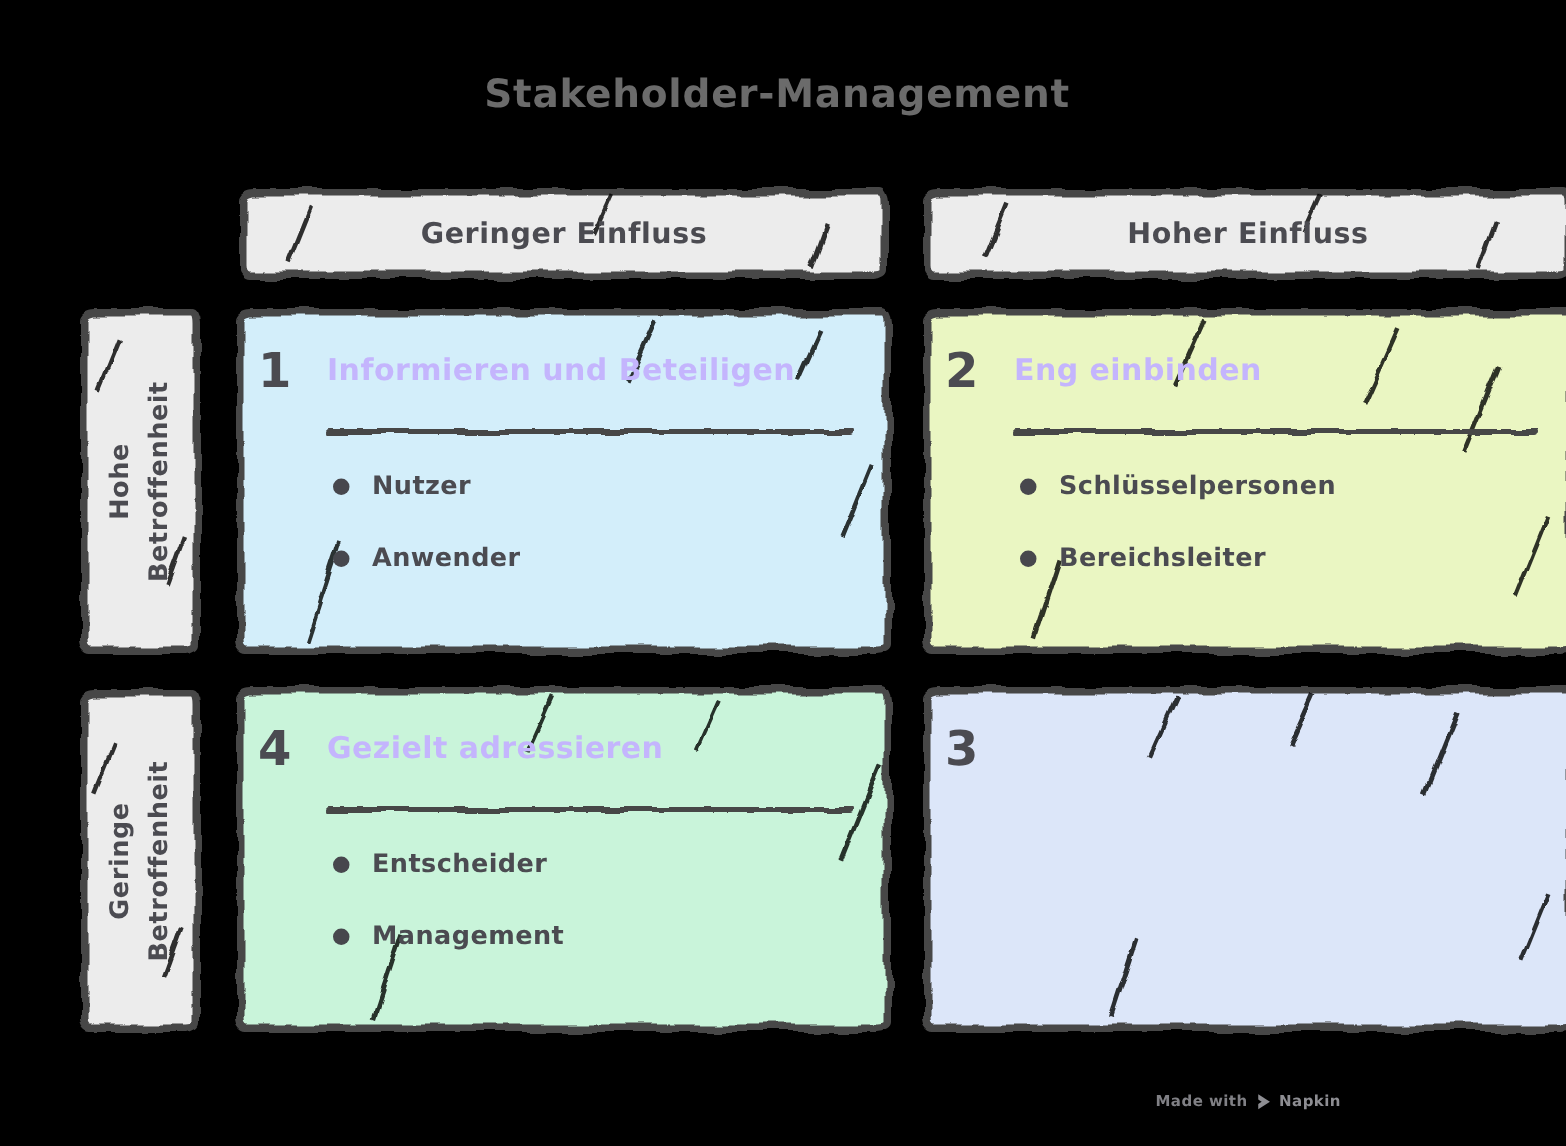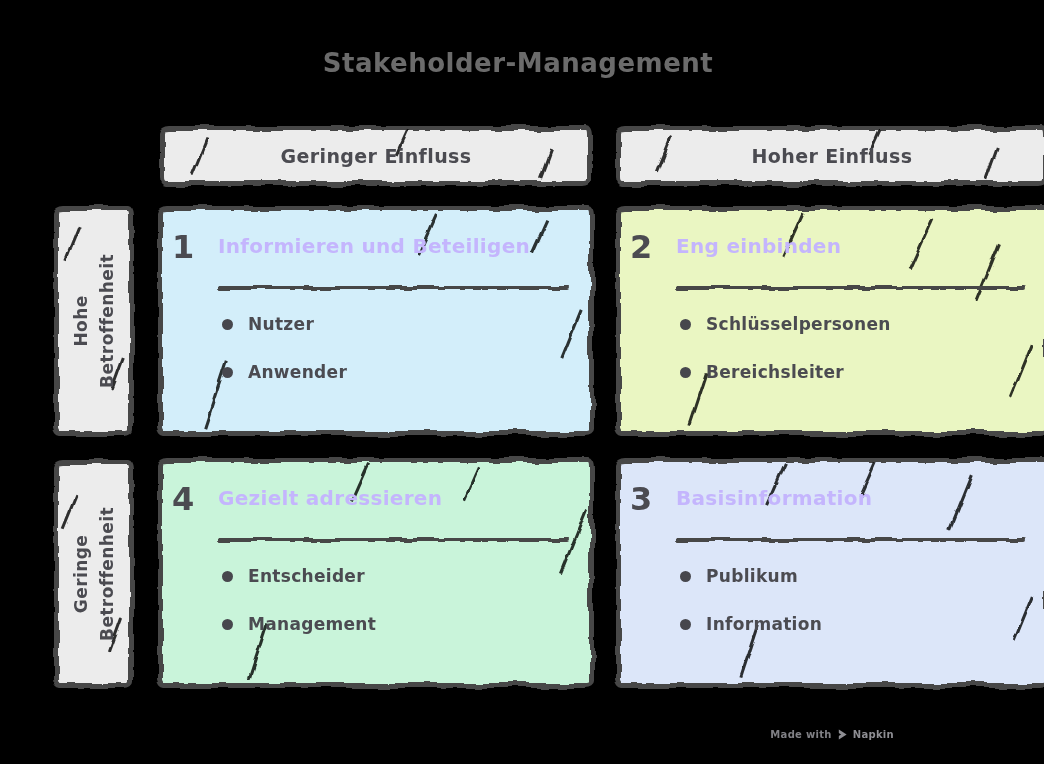--- a/index.html
+++ b/index.html
@@ -205,34 +205,20 @@
 
   <div class="box" style="left:586px;top:456px;width:438px;height:234px">
     <div class="bg" style="background: rgb(220, 230, 249);">
       <i class="sl" style="left:36%;top:0;height:44px;transform:rotate(24deg)"></i>
       <i class="sl" style="left:58%;top:-2px;height:38px;transform:rotate(24deg)"></i>
       <i class="sl" style="left:80%;top:10px;height:58px;transform:rotate(22deg)"></i>
       <i class="sl" style="left:30%;bottom:4px;height:56px;transform:rotate(18deg)"></i>
       <i class="sl" style="right:20px;bottom:40px;height:50px;transform:rotate(22deg)"></i>
     </div>
     <div class="q-number">3</div>
-    <div class="q-content">
-      <div class="q-title">Basisinformation</div>
-      <div class="q-divider"></div>
-      <ul class="q-list">
-        <li class="q-item">
-          <span class="dot"></span>
-          <span class="q-item-label">Publikum</span>
-        </li>
-        <li class="q-item">
-          <span class="dot"></span>
-          <span class="q-item-label">Information</span>
-        </li>
-      </ul>
-    </div>
   </div>
 
   <div class="watermark">
     <span class="wm-prefix">Made with</span>
     <span class="wm-logo">
       <svg width="11" height="11" viewBox="0 0 12 12">
         <path d="M2 0.5 L10.5 6 L2 11.5 Z" fill="#8e8e93"></path>
         <path d="M0.5 3.5 L4.5 6 L0.5 8.5 Z" fill="#000000"></path>
       </svg>
     </span>

